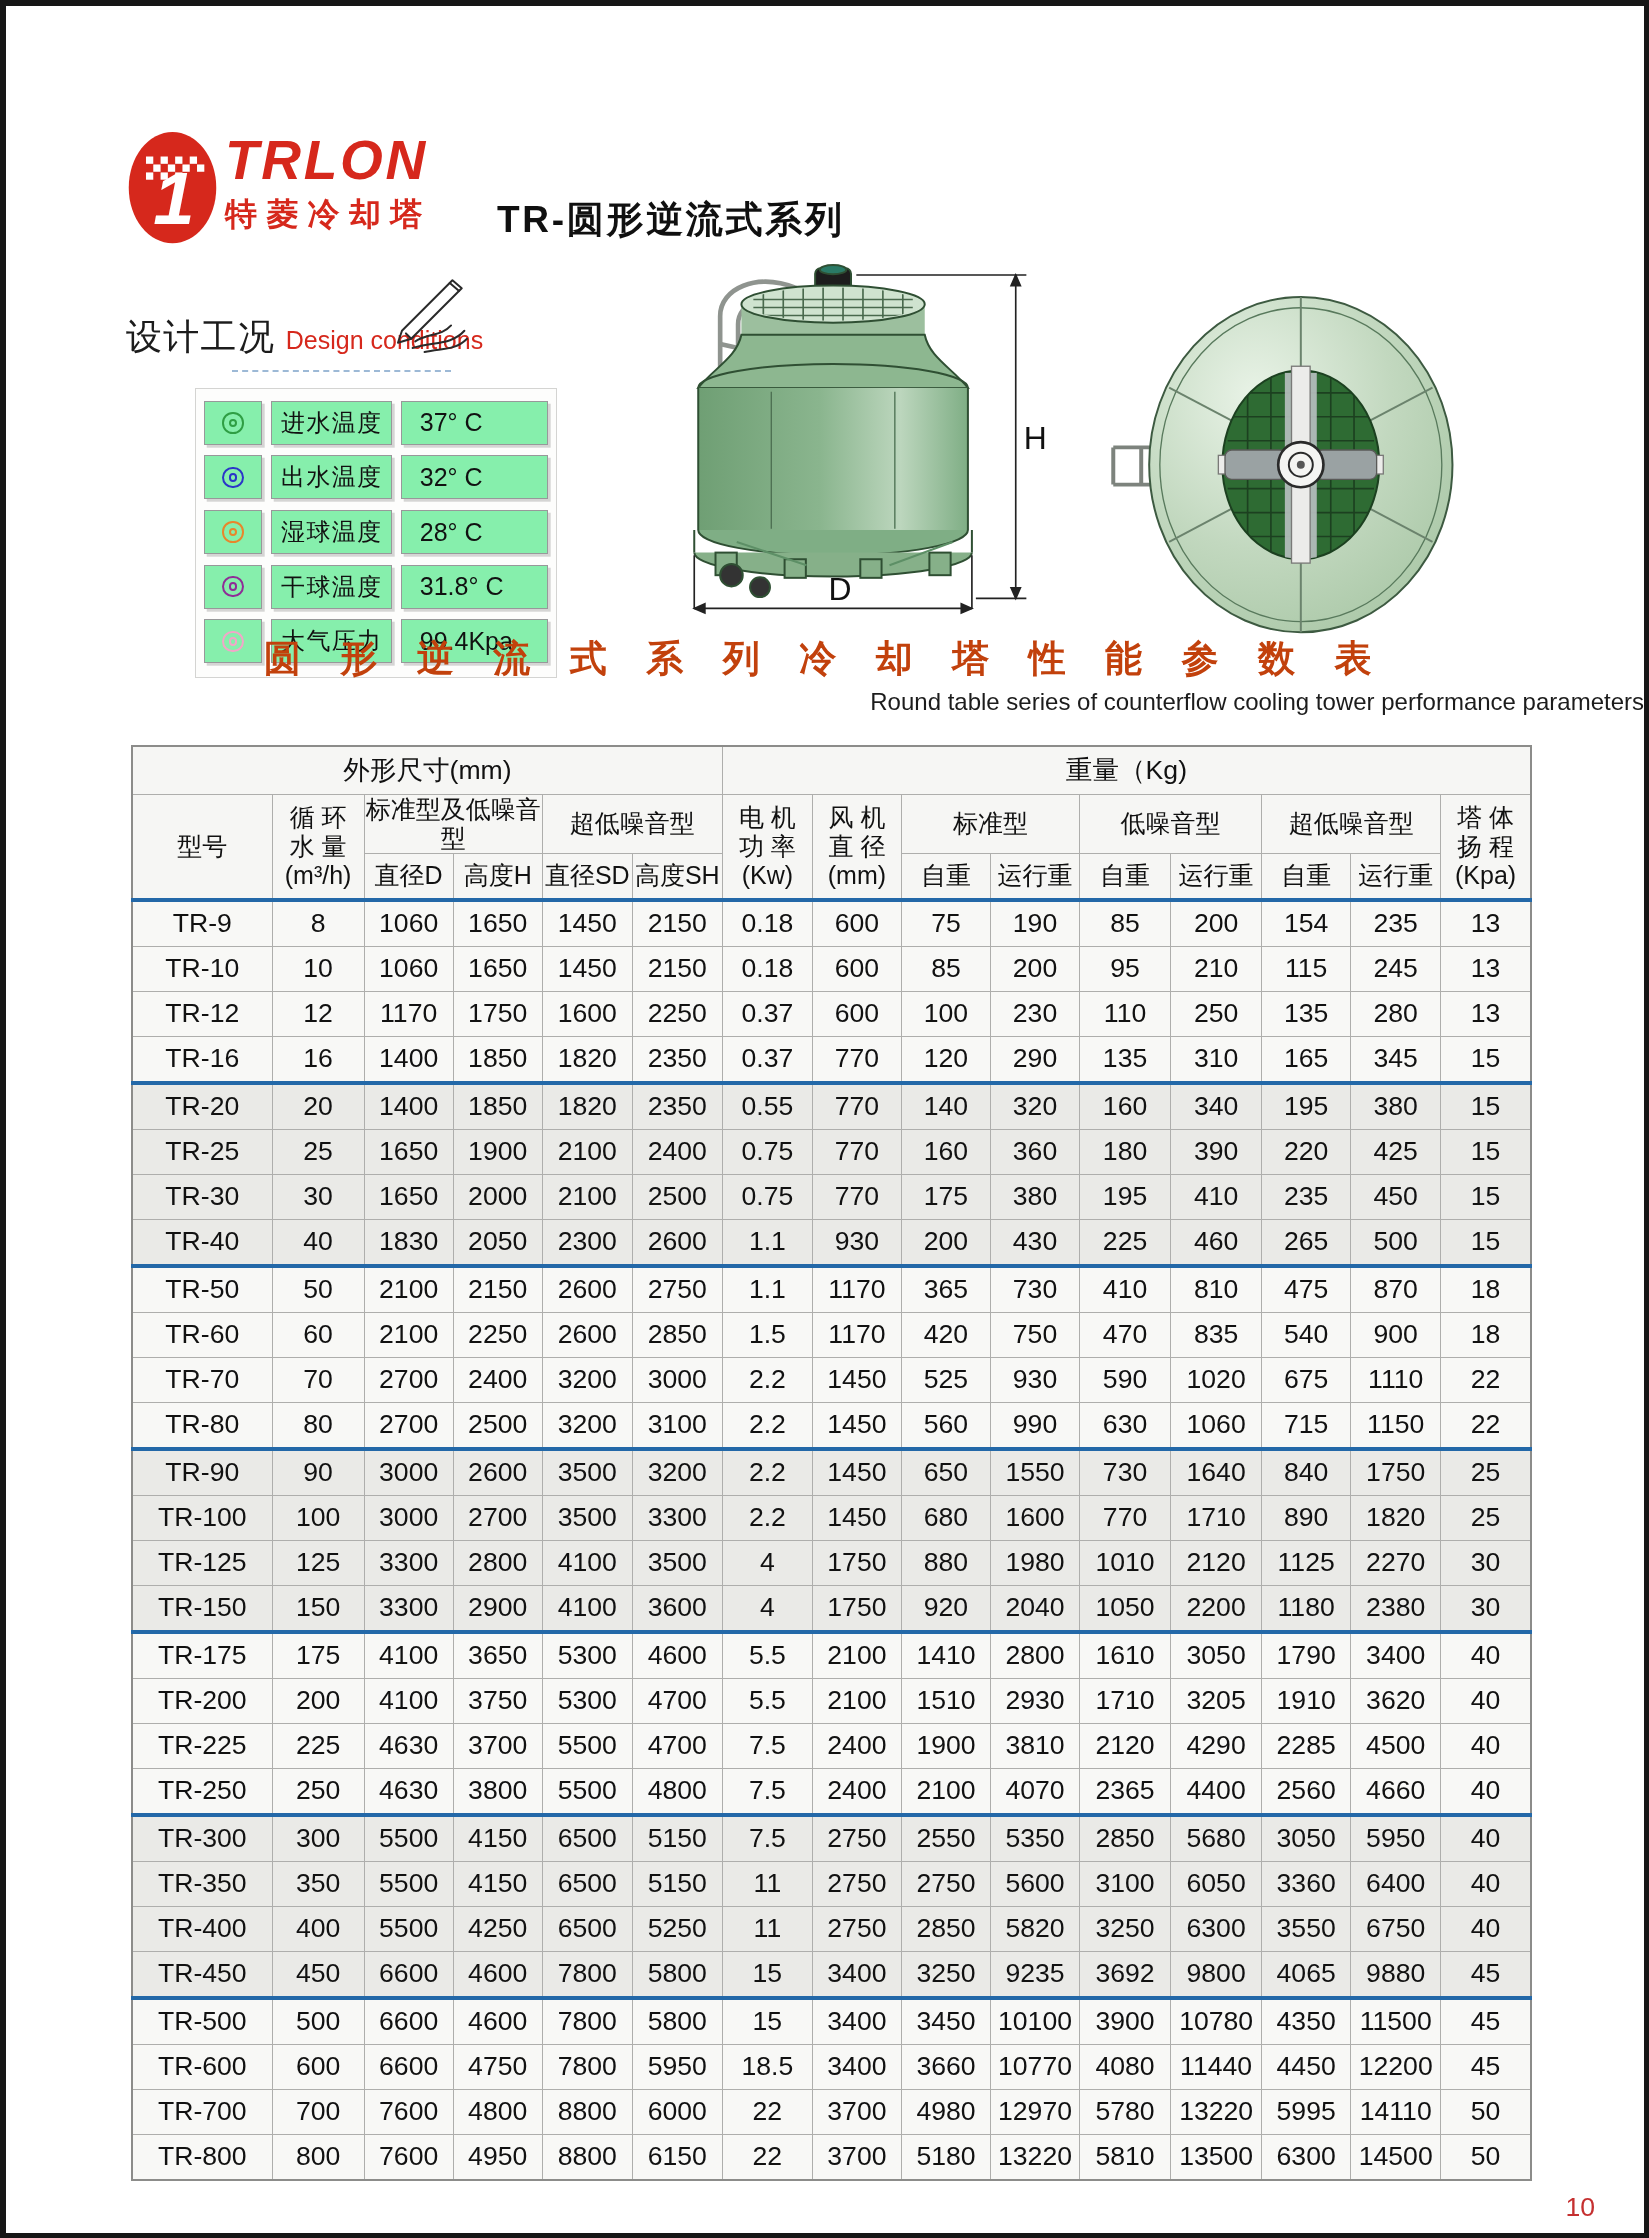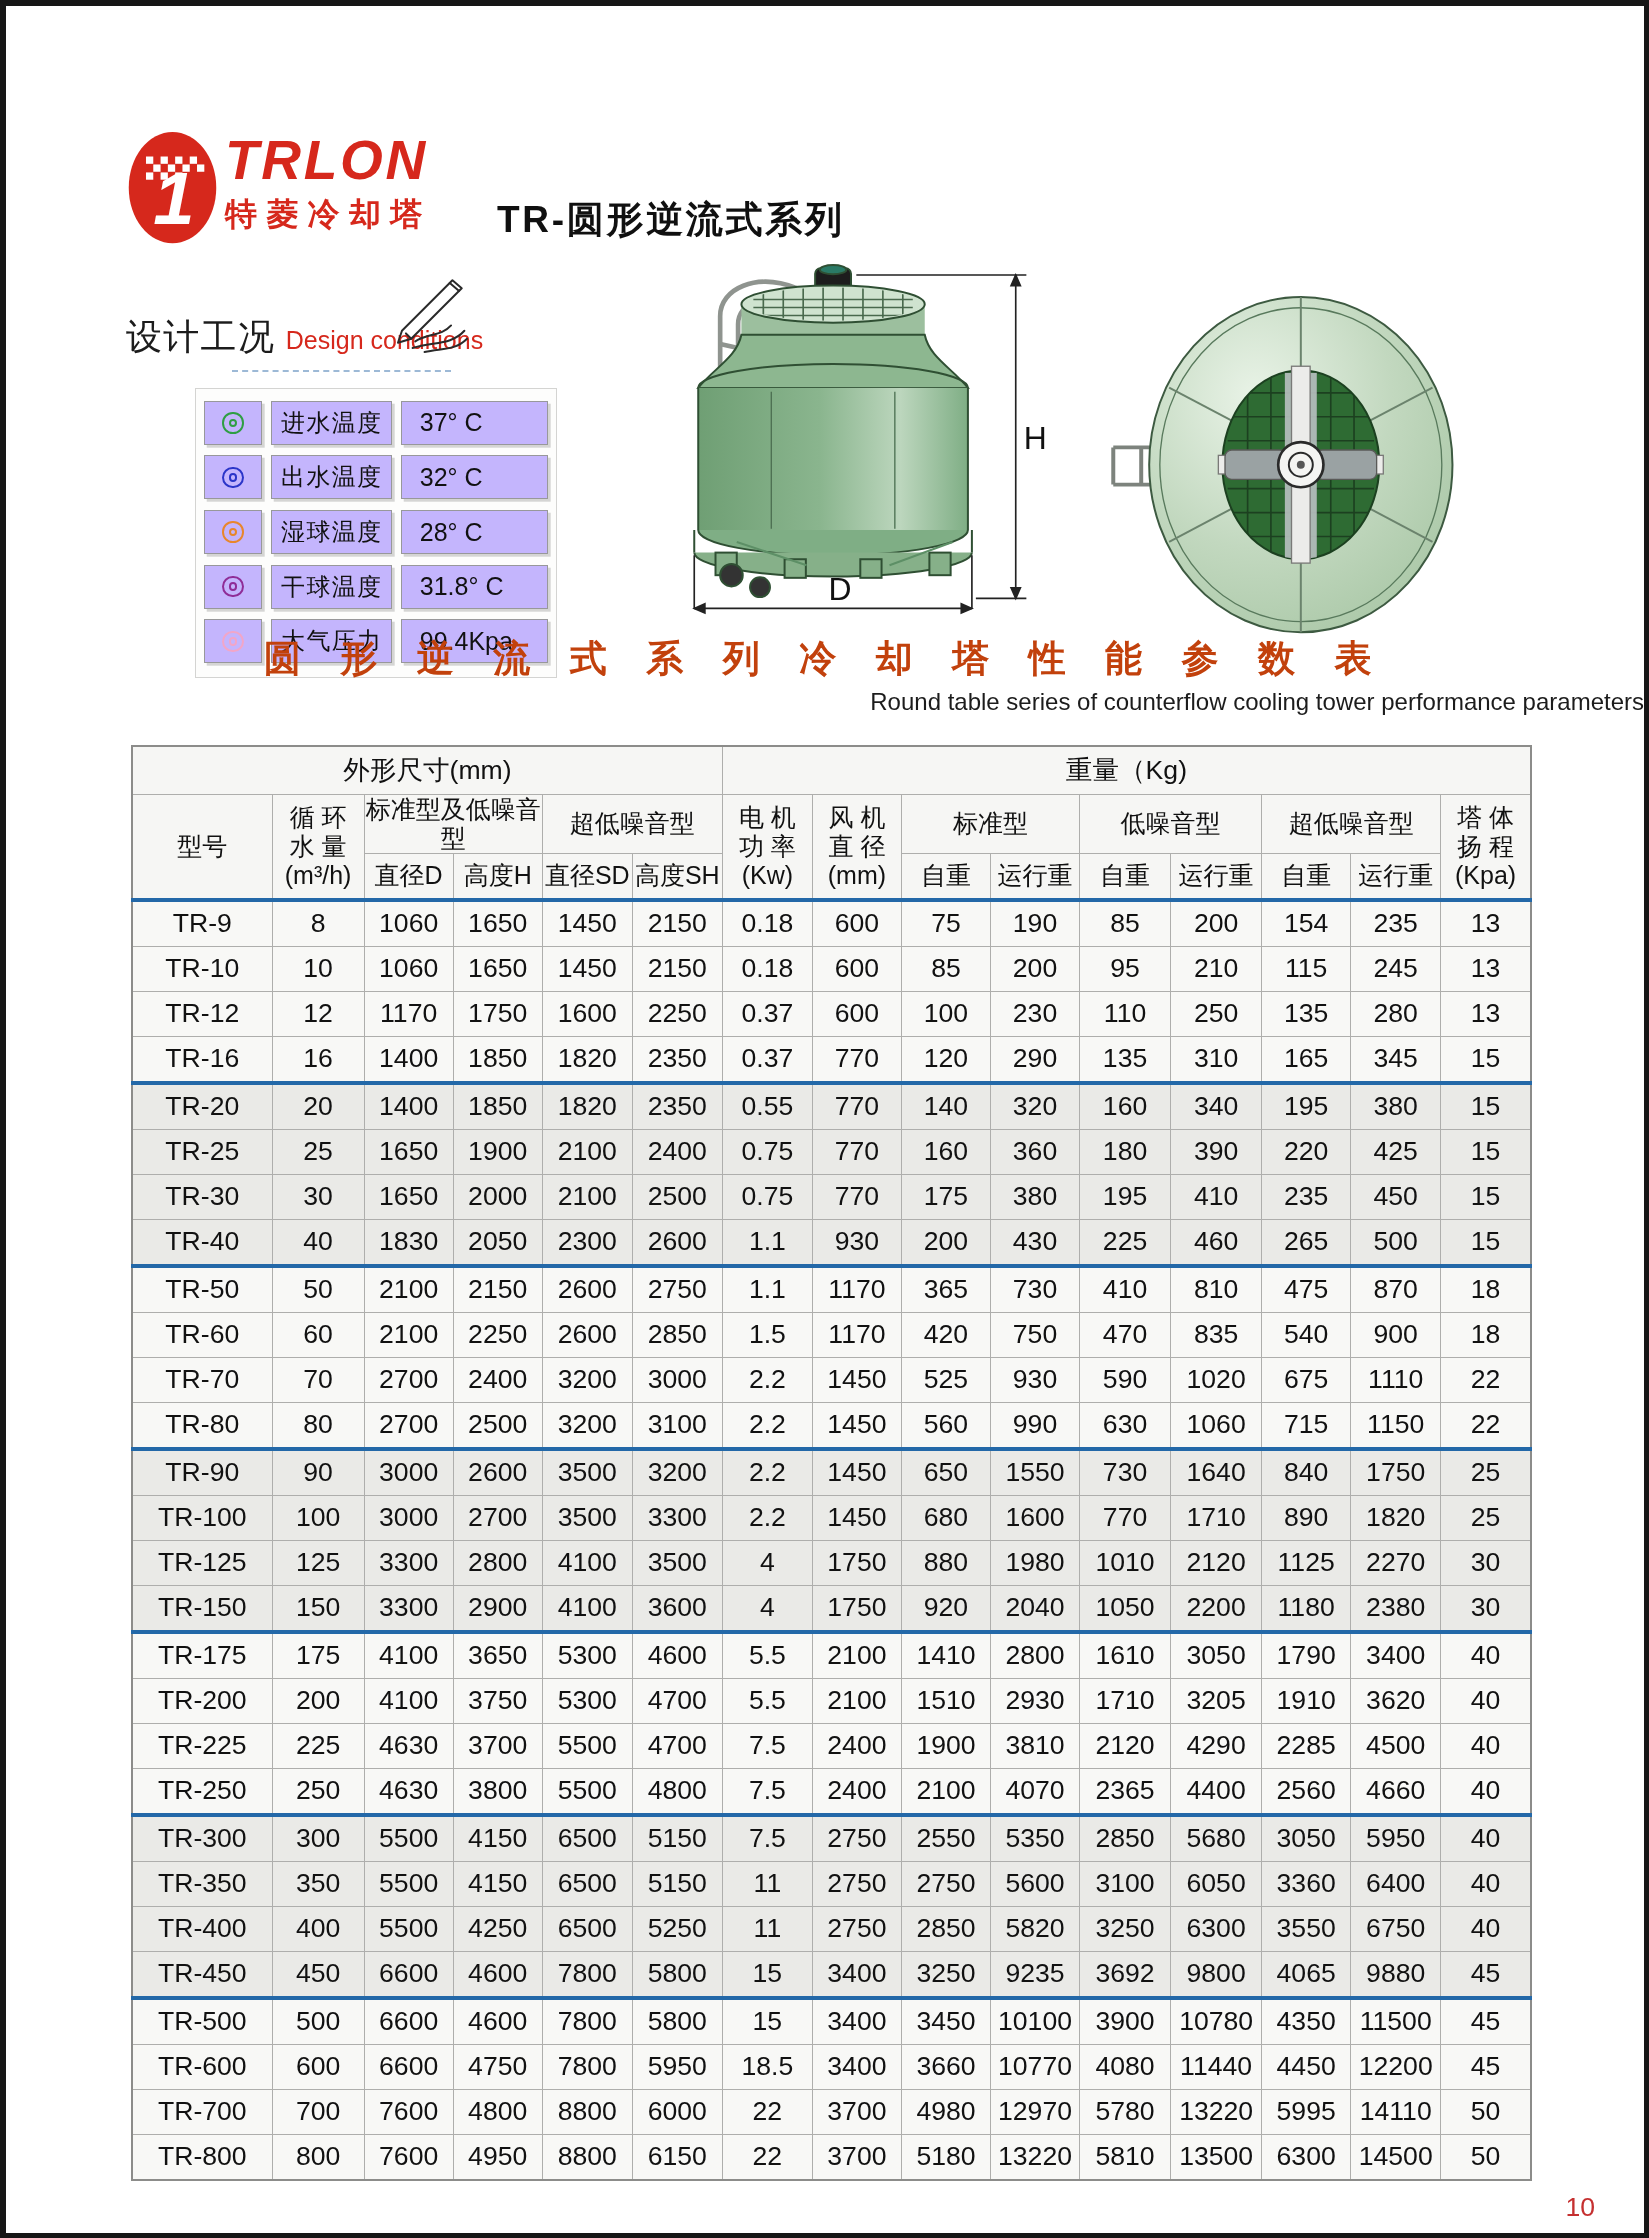--- a/index.html
+++ b/index.html
@@ -14,21 +14,21 @@
   .series-title{position:absolute;left:491px;top:189px;font-size:37px;font-weight:bold;letter-spacing:2.7px;color:#101010;}
   
   .dc-head{position:absolute;left:120px;top:307px;display:flex;align-items:baseline;}
   .dc-cn{font-size:36px;color:#1c1c1c;letter-spacing:1.3px;}
   .dc-en{font-size:25px;color:#d6281c;margin-left:10.6px;}
   .dc-underline{position:absolute;left:226px;top:364px;width:219px;border-bottom:2px dashed #9db9d6;}
   .pen-sketch{position:absolute;left:380px;top:261px;}
   .dc-panel{position:absolute;left:189px;top:382px;width:362px;background:#fdfdfc;
             border:1.3px solid #d4d4d2;padding:5.3px 6.6px 2.7px 6.6px;box-sizing:border-box;}
   .cond-row{display:flex;gap:9.3px;margin:6.6px 1.3px 10.6px 1.3px;height:44px;}
-  .cond-box{background:#c4b5fd;border:1.3px solid #98989a;box-shadow:2.7px 2.7px 0 rgba(110,110,108,.28);
+  .cond-box{background:#86efac;border:1.3px solid #98989a;box-shadow:2.7px 2.7px 0 rgba(110,110,108,.28);
             display:flex;align-items:center;justify-content:center;box-sizing:border-box;}
   .cond-icon{width:58px;flex:0 0 auto;}
   .cond-label{width:121px;flex:0 0 auto;font-size:24px;letter-spacing:1.3px;}
   .cond-value{flex:1;font-size:25px;justify-content:flex-start;padding-left:17.3px;}
   .ring{width:17.3px;height:17.3px;border:2.7px solid #333;border-radius:50%;display:flex;align-items:center;justify-content:center;}
   .dot{width:4.7px;height:4.7px;border:2px solid #333;border-radius:50%;}
   
   .tower-side{position:absolute;left:651px;top:257px;}
   .tower-top{position:absolute;left:1082px;top:287px;}
   

